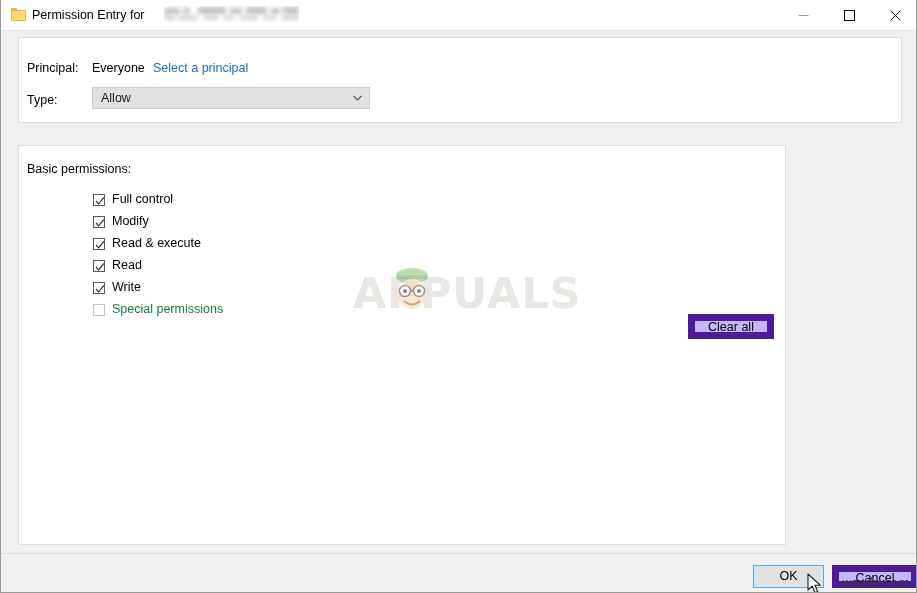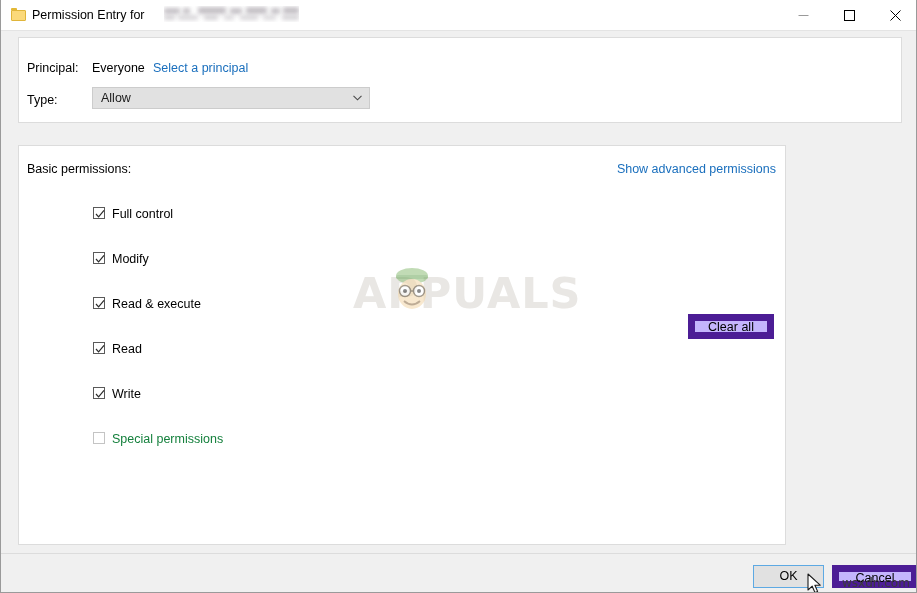--- a/index.html
+++ b/index.html
@@ -172,23 +172,22 @@
   }
 
   .perm-list {
     position: absolute;
     left: 74px; top: 38px;
   }
   .perm-item {
     position: relative;
     height: 22px;
     display: flex;
-    align-items: flex-start;
+    align-items: flex-end;
     cursor: default;
-    margin-top: 23px;
   }
   .cb {
     width: 12px; height: 12px;
     box-sizing: border-box;
     border: 1px solid #5a5a5a;
     background: #ffffff;
     position: relative;
     flex: 0 0 auto;
     margin-right: 7px;
   }
@@ -338,21 +337,20 @@
     <div class="combo">
       <div class="combo-value">Allow</div>
       <svg class="combo-arrow" viewBox="0 0 9 6">
         <polyline points="0.5,0.8 4.5,4.8 8.5,0.8" fill="none" stroke="#4a4a4a" stroke-width="1.1"></polyline>
       </svg>
     </div>
   </div>
 
   <div class="panel panel-permissions">
     <div class="lbl-basic">Basic permissions:</div>
-    <a class="link-advanced">Show advanced permissions</a>
 
     <div class="perm-list">
 
       <div class="perm-item">
         <span class="cb">
           <svg width="10" height="10" viewBox="0 0 10 10">
             <polyline points="1,5 3.6,7.8 9,1.4" fill="none" stroke="#2b2b2b" stroke-width="1.2"></polyline>
           </svg>
         </span>
         <span class="perm-label">Full control</span>

